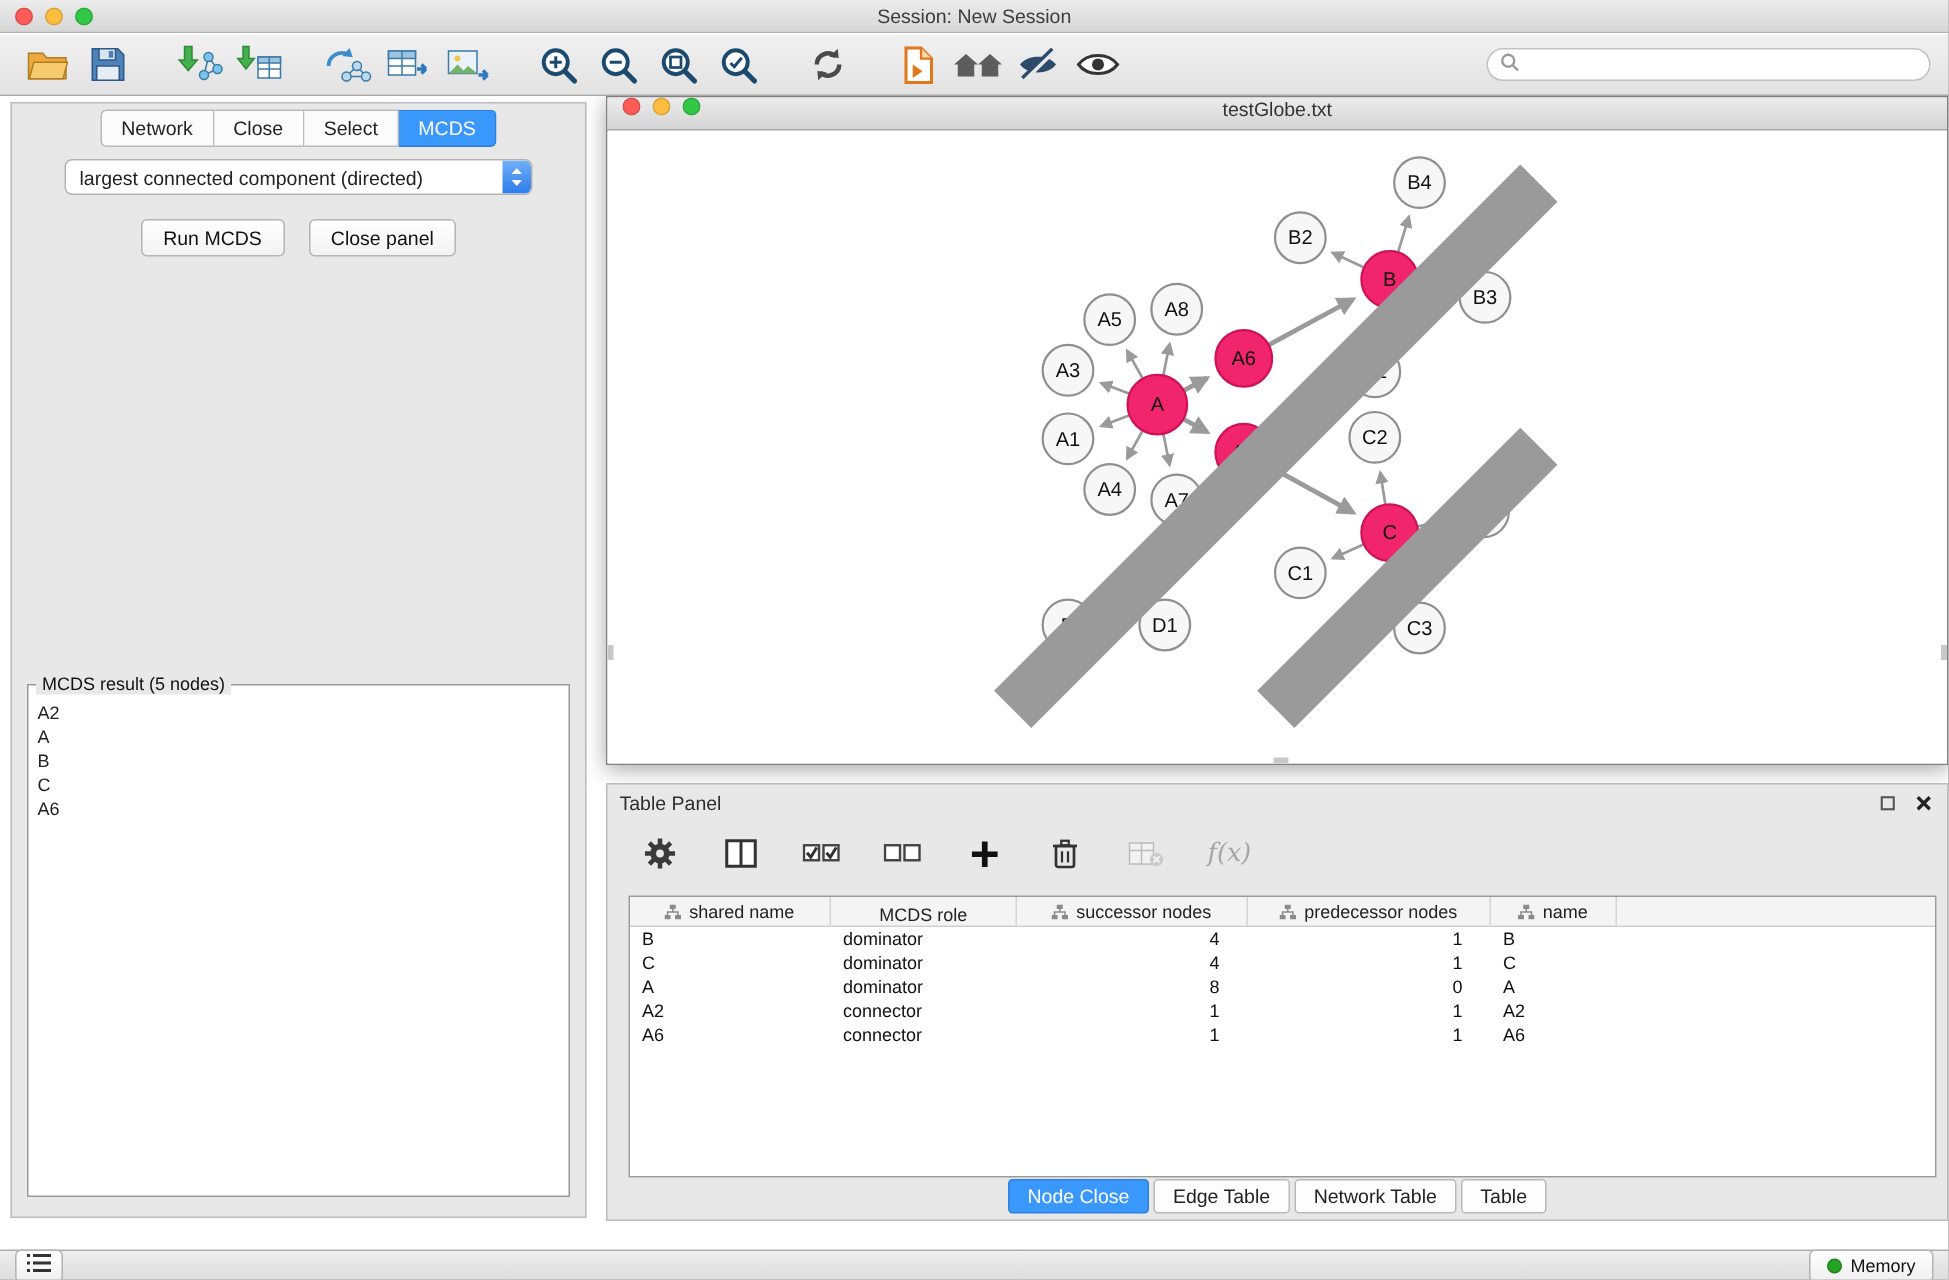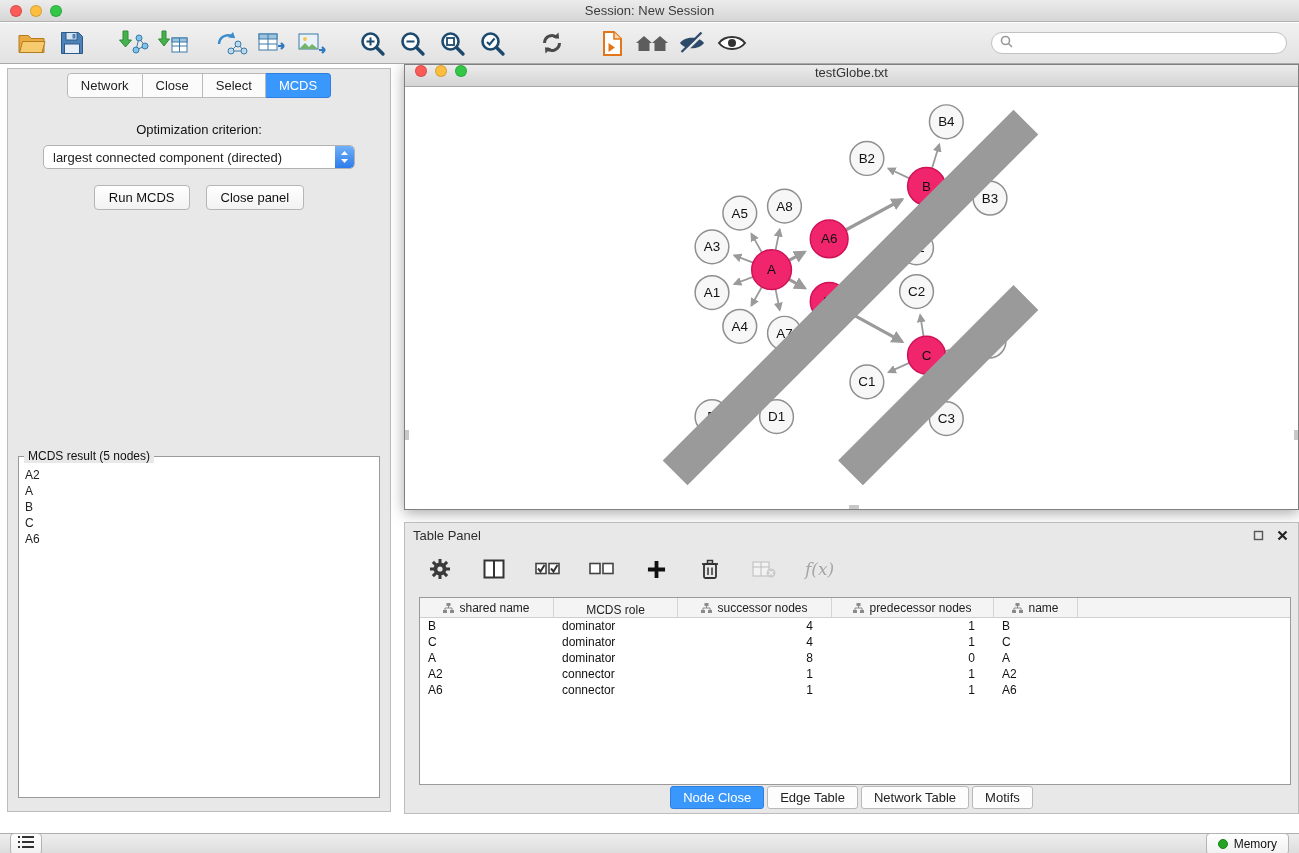--- a/index.html
+++ b/index.html
@@ -229,21 +229,20 @@
     </div>
   </div>
 
   <div class="control-panel">
     <div class="cp-tabs">
         <button class="cp-tab">Network</button>
         <button class="cp-tab">Close</button>
         <button class="cp-tab">Select</button>
         <button class="cp-tab active">MCDS</button>
       </div>
-    <div class="opt-label">Optimization criterion:</div>
     <div class="dropdown">
       <span class="dval">largest connected component (directed)</span>
       <span class="stepper">
         <svg width="9" height="14" viewBox="0 0 9 14">
             <path d="M4.5 1L8 5H1z" fill="#fff"></path>
             <path d="M4.5 13L1 9h7z" fill="#fff"></path>
           </svg>
       </span>
     </div>
     <div class="btn-row">
@@ -553,21 +552,21 @@
             <div class="td right" style="width: 154px;">1</div>
             <div class="td right" style="width: 162px;">1</div>
             <div class="td left" style="width: 84px;">A6</div>
           </div>
         </div>
     </div>
     <div class="tbl-tabs">
         <button class="ttab active">Node Close</button>
         <button class="ttab">Edge Table</button>
         <button class="ttab">Network Table</button>
-        <button class="ttab">Motifs</button>
+        <button class="ttab">Table</button>
       </div>
   </div>
 
   <div class="statusbar">
     <button class="sq-btn">
       <span>
         <svg width="16" height="12" viewBox="0 0 16 12">
             <g fill="#333">
               <rect x="0" y="0" width="2" height="2"></rect>
               <rect x="4" y="0" width="12" height="2"></rect>

